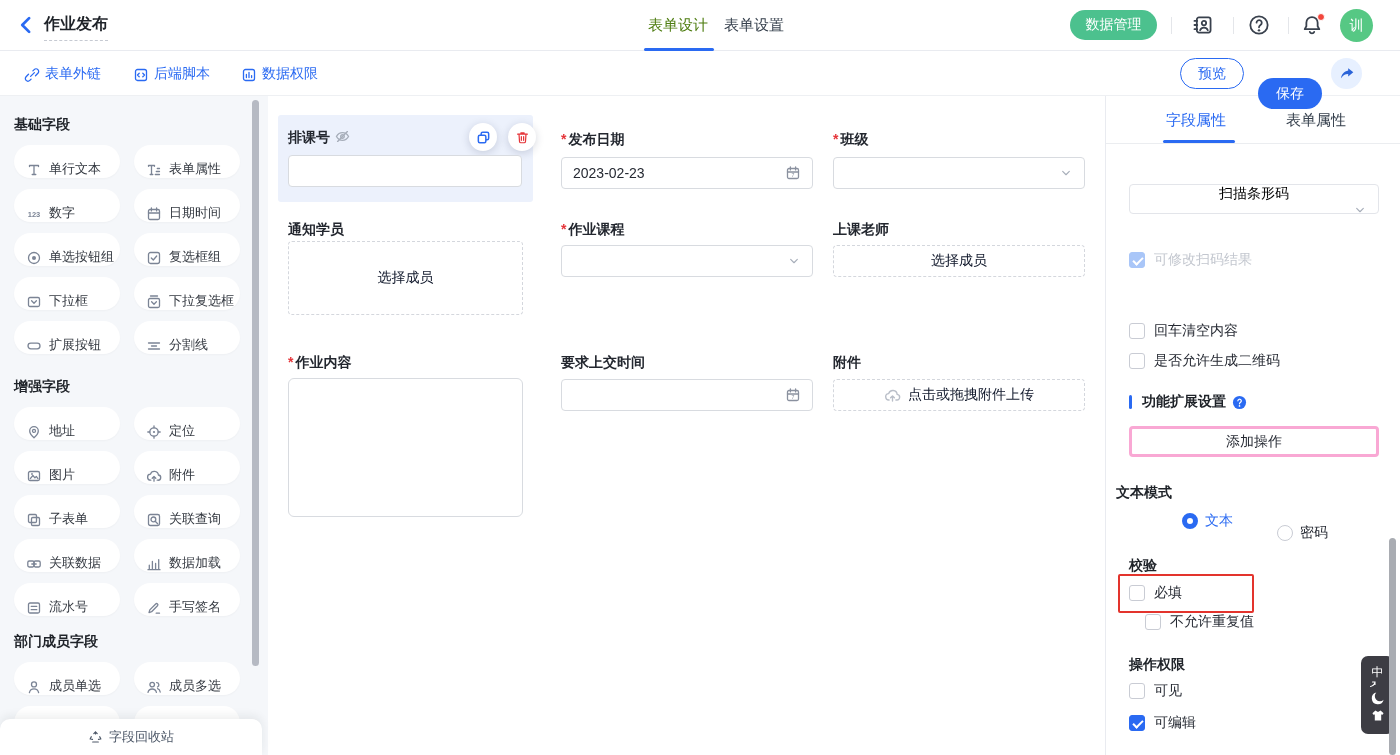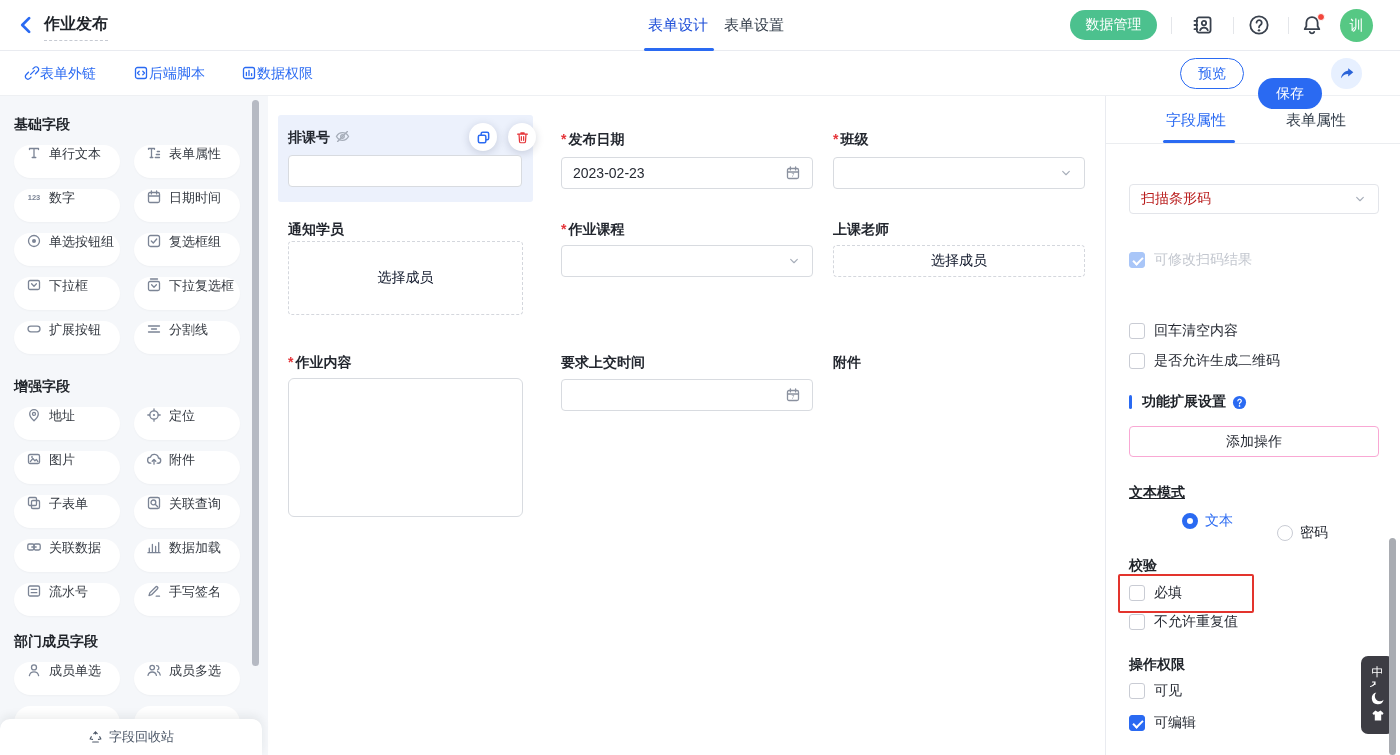--- a/index.html
+++ b/index.html
@@ -9,48 +9,48 @@
     font-family:"Liberation Sans","DejaVu Sans",sans-serif;
     color:#262a33; font-size:14px;
   }
   svg { display:block; }
 
   
   .topbar { position:absolute; left:0; top:0; width:1400px; height:51px; background:#fff; border-bottom:1px solid #e9ebf0; z-index:30; }
   .back-btn { position:absolute; left:16px; top:15px; width:20px; height:20px; color:#2a6af2; cursor:pointer; }
   .doc-title { position:absolute; left:44px; top:14px; font-size:16px; font-weight:700; color:#1f2329; border-bottom:1px dashed #c6cad2; padding-bottom:5px; }
   .top-tab { position:absolute; top:16px; font-size:15px; color:#36404d; cursor:pointer; }
-  .top-tab.active { color:#1d4ed8; font-weight:500; }
+  .top-tab.active { color:#4d7c0f; font-weight:500; }
   .tab1 { left:648px; } .tab2 { left:724px; }
   .top-tab-underline { position:absolute; left:644px; top:48px; width:70px; height:3px; background:#2a6af2; border-radius:2px; }
   .pill-green { position:absolute; left:1070px; top:10px; width:87px; height:30px; border-radius:15px; background:#4cc18e; color:#fff; font-size:14px; display:flex; align-items:center; justify-content:center; cursor:pointer; }
   .top-divider { position:absolute; top:17px; width:1px; height:17px; background:#e4e6ea; }
   .d1{left:1171px;} .d2{left:1233px;} .d3{left:1288px;}
   .top-icon { position:absolute; top:14px; width:22px; height:22px; color:#39414d; cursor:pointer; }
   .icon-book{left:1192px;} .icon-help{left:1248px;} .icon-bell{left:1301px;}
   .bell-dot { position:absolute; right:-2px; top:-2px; width:8px; height:8px; border-radius:50%; background:#f2463c; border:1.5px solid #fff; }
   .avatar { position:absolute; left:1340px; top:9px; width:33px; height:33px; border-radius:50%; background:#56c884; color:#fff; font-size:14px; display:flex; align-items:center; justify-content:center; cursor:pointer; }
 
   
   .toolbar { position:absolute; left:0; top:51px; width:1400px; height:45px; background:#fff; border-bottom:1px solid #eef0f3; z-index:25; }
-  .tb-link { position:absolute; top:14px; display:flex; align-items:flex-start; color:#2a6af2; font-size:14px; cursor:pointer; }
+  .tb-link { position:absolute; top:14px; display:flex; align-items:flex-end; gap:5px; color:#2a6af2; font-size:14px; cursor:pointer; }
   .tb-link .tb-ic { width:16px; height:16px; }
   .l1{left:24px;} .l2{left:133px;} .l3{left:241px;}
   .btn-outline { position:absolute; left:1180px; top:7px; width:64px; height:31px; border:1px solid #2a6af2; color:#2a6af2; background:#fff; border-radius:16px; font-size:14px; display:flex; align-items:center; justify-content:center; cursor:pointer; }
   .btn-primary { position:absolute; left:1258px; top:7px; width:64px; height:31px; background:#2a6af2; color:#fff; border-radius:16px; font-size:14px; display:flex; align-items:center; justify-content:center; cursor:pointer;margin-top:20px; }
   .btn-share { position:absolute; left:1331px; top:7px; width:31px; height:31px; background:#e7f0ff; border-radius:50%; display:flex; align-items:center; justify-content:center; color:#2a63d8; cursor:pointer; }
   .btn-share svg{width:16px;height:16px;}
 
   
   .sidebar { position:absolute; left:0; top:96px; width:268px; height:659px; background:#f5f7fa; overflow:hidden; padding:20px 14px 15px 14px; }
   .sb-title { font-size:14px; font-weight:700; color:#1f2329; height:16px; line-height:16px; margin-bottom:13px; }
   .sb-sec2 .sb-title { margin-top:24px; }
   .sb-sec3 .sb-title { margin-top:17px; }
   .sb-grid { display:grid; grid-template-columns:106px 106px; column-gap:14px; row-gap:11px; }
-  .sb-item { height:33px; background:#fff; border-radius:17px; display:flex; align-items:flex-start; padding-left:12px; gap:7px; cursor:grab; box-shadow:0 1px 2px rgba(31,35,41,.03); }
+  .sb-item { height:33px; background:#fff; border-radius:17px; display:flex; align-items:flex-end; padding-left:12px; gap:7px; cursor:grab; box-shadow:0 1px 2px rgba(31,35,41,.03); }
   .sb-icon { width:16px; height:16px; color:#7b8495; flex:none; }
   .sb-label { font-size:13px; color:#333840; white-space:nowrap; }
   .sb-scrollbar { position:absolute; left:252px; top:100px; width:7px; height:566px; background:#b6bac3; border-radius:4px; z-index:5; }
   .sb-footer { position:absolute; left:0; top:719px; width:262px; height:36px; background:#fff; border-radius:10px 10px 0 0; box-shadow:0 -3px 10px rgba(31,35,41,.08); display:flex; align-items:center; justify-content:center; gap:6px; color:#4e5969; font-size:13px; cursor:pointer; z-index:6; }
   .sb-footer .rc-ic{ width:15px; height:15px; color:#4e5969; }
 
   
   .canvas { position:absolute; left:268px; top:96px; width:837px; height:659px; background:#fff; }
   .f-label { position:absolute; font-size:14px; font-weight:600; color:#23272f; height:16px; line-height:16px; white-space:nowrap; }
   .f-label .star { color:#e5353a; margin-right:2px; font-weight:600; }
@@ -77,25 +77,25 @@
   .p-tab-underline { position:absolute; left:57px; top:44px; width:72px; height:3px; background:#2a6af2; border-radius:2px; }
   .p-divider { position:absolute; left:0; top:47px; width:295px; height:1px; background:#ebedf0; }
   .cb-row { position:absolute; display:flex; align-items:center; gap:9px; font-size:14px; color:#262a33; cursor:pointer; }
   .cb { width:16px; height:16px; border:1px solid #c9ccd4; border-radius:3px; background:#fff; position:relative; flex:none; }
   .cb.checked { background:#2a6af2; border-color:#2a6af2; }
   .cb.checked::after { content:""; position:absolute; left:3px; top:3.5px; width:8px; height:4px; border-left:2px solid #fff; border-bottom:2px solid #fff; transform:rotate(-45deg); }
   .cb.checked.disabled { background:#a9c6f8; border-color:#a9c6f8; }
   .cb-row.disabled { color:#c3c7cf; cursor:default; }
   .p-select { position:absolute; background:#fff; border:1px solid #e3e5ea; border-radius:4px; display:flex; align-items:center; padding:0 11px; font-size:14px; }
   .p-select .chev { width:14px; height:14px; color:#a6adb9; margin-left:auto; }
-  .p-select.disabled { color:#b91c1c; }
+  .p-select.disabled { color:#000000;flex-direction:column; }
   .p-subtitle { position:absolute; font-size:14px; font-weight:700; color:#1f2329; display:flex; align-items:center; gap:6px; }
   .blue-bar { display:inline-block; width:3px; height:14px; background:#2a6af2; border-radius:2px; margin-right:4px; }
   .q-ic { width:15px; height:15px; color:#2a6af2; }
-  .p-btn { position:absolute; left:23px; width:250px; height:31px; border:1px solid #f9a8d4; border-radius:4px; background:#fff; font-size:14px; color:#262a33; display:flex; align-items:center; justify-content:center; cursor:pointer; }
+  .p-btn { position:absolute; left:23px; width:250px; height:31px; border:3px solid #f9a8d4; border-radius:4px; background:#fff; font-size:14px; color:#262a33; display:flex; align-items:center; justify-content:center; cursor:pointer; }
   .radio-row { position:absolute; display:flex; align-items:center; gap:7px; font-size:14px; cursor:pointer; }
   .radio { width:16px; height:16px; border-radius:50%; border:1px solid #c9ccd4; background:#fff; flex:none; }
   .radio.checked { border:5px solid #2a6af2; }
   .radio-lbl-on { color:#2a6af2; }
   .red-rect { position:absolute; left:12px; top:478px; width:136px; height:39px; border:2.5px solid #e3342d; border-radius:2px; pointer-events:none; z-index:10; }
 
   
   .float-widget { position:absolute; left:1361px; top:656px; width:33px; height:78px; background:#3d3d44; border-radius:7px; z-index:40; display:flex; flex-direction:column; align-items:center; justify-content:center; gap:2px; color:#fff; }
   .fw-lang { font-size:12px; line-height:12px; color:#fff; cursor:pointer; }
   .fw-arrow { width:8px; height:8px; color:#fff; margin-right:10px; cursor:pointer; }
@@ -496,20 +496,29 @@
     <span class="cal">
         <svg viewBox="0 0 16 16" width="100%" height="100%" fill="none" stroke="currentColor" stroke-width="1.3" stroke-linecap="round" stroke-linejoin="round">
           <rect x="2.5" y="3.5" width="11" height="10" rx="1.5"></rect>
           <path d="M5.4 1.9v3M10.6 1.9v3M2.5 7h11"></path>
           <text x="8" y="12" font-size="5.2" text-anchor="middle" fill="currentColor" stroke="none">7</text>
         </svg>
       </span>
   </div>
 
   <span class="f-label" style="left:565px;top:258px;">附件</span>
+  <div class="f-dashed" style="left:565px;top:283px;width:252px;height:32px;">
+    <span class="cld">
+        <svg viewBox="0 0 16 16" width="100%" height="100%" fill="none" stroke="currentColor" stroke-width="1.3" stroke-linecap="round" stroke-linejoin="round">
+          <path d="M4.8 12.2a3 3 0 0 1-.4-6A4.1 4.1 0 0 1 12.4 7a2.6 2.6 0 0 1-.6 5.2h-.6"></path>
+          <path d="M8 13.2V8.6M6.2 10.2L8 8.4l1.8 1.8"></path>
+        </svg>
+      </span>
+    <span>点击或拖拽附件上传</span>
+  </div>
 </div>
 
 <div class="panel">
   <span class="p-tab pt1 active">字段属性</span>
   <span class="p-tab pt2">表单属性</span>
   <span class="p-tab-underline"></span>
   <span class="p-divider"></span>
 
   <div class="cb-row disabled" style="left:23px;top:155px;justify-content:space-between;">
     <span class="cb checked disabled"></span>
@@ -541,36 +550,36 @@
         <svg viewBox="0 0 16 16" width="100%" height="100%">
           <circle cx="8" cy="8" r="7" fill="#2a6af2"></circle>
           <path d="M6.3 6.2a1.8 1.8 0 1 1 2.8 1.6c-.7.5-1.1.8-1.1 1.6" fill="none" stroke="#fff" stroke-width="1.3" stroke-linecap="round"></path>
           <circle cx="8" cy="11.6" r=".9" fill="#fff"></circle>
         </svg>
       </span>
   </span>
 
   <div class="p-btn" style="top:330px;">添加操作</div>
 
-  <span class="p-subtitle" style="left:23px;top:388px;text-decoration:underline;">文本模式</span>
+  <span class="p-subtitle" style="left:10px;top:388px;">文本模式</span>
   <div class="radio-row" style="left:76px;top:416px;">
     <span class="radio checked"></span>
     <span class="radio-lbl-on">文本</span>
   </div>
   <div class="radio-row" style="left:171px;top:416px;margin-top:12px;">
     <span class="radio"></span>
     <span>密码</span>
   </div>
 
   <span class="p-subtitle" style="left:23px;top:461px;">校验</span>
   <div class="cb-row" style="left:23px;top:488px;">
     <span class="cb"></span>
     <span>必填</span>
   </div>
-  <div class="cb-row" style="left:23px;top:517px;">
+  <div class="cb-row" style="left:39px;top:517px;">
     <span class="cb"></span>
     <span>不允许重复值</span>
   </div>
 
   <span class="p-subtitle" style="left:23px;top:560px;">操作权限</span>
   <div class="red-rect"></div>
   <div class="cb-row" style="left:23px;top:586px;">
     <span class="cb"></span>
     <span>可见</span>
   </div>

